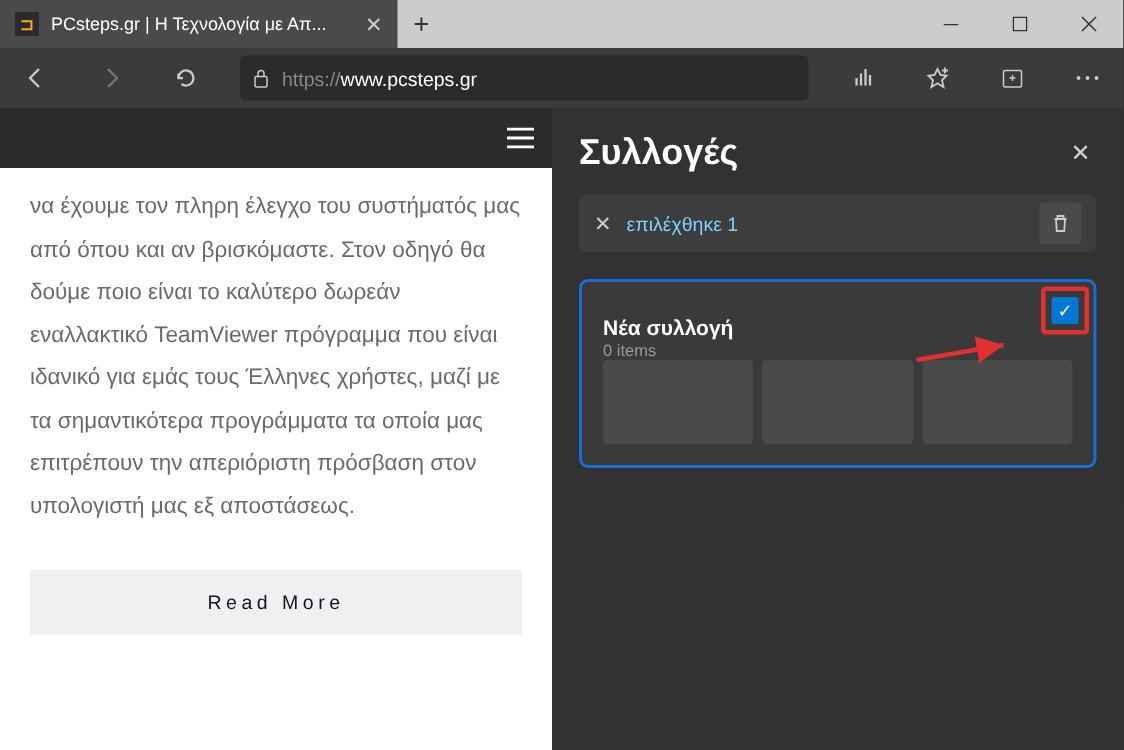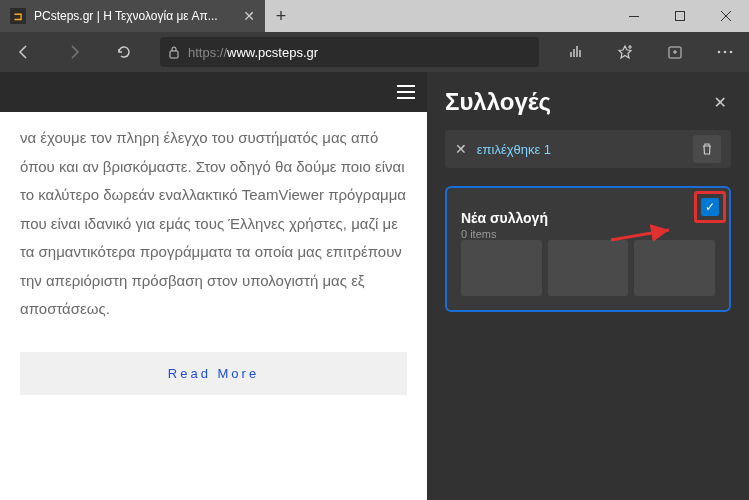--- a/index.html
+++ b/index.html
@@ -16,25 +16,25 @@
 
 .toolbar { height: 40px; background: #3b3b3b; display: flex; align-items: center; padding: 0 6px; gap: 14px; }
 .tbtn { width: 36px; height: 36px; display: flex; align-items: center; justify-content: center; color: #ccc; cursor: pointer; border-radius: 4px; }
 .addrbar { flex: 1; height: 30px; background: #2b2b2b; border-radius: 4px; display: flex; align-items: center; padding: 0 8px; gap: 8px; color: #fff; font-size: 13px; margin: 0 4px; }
 .addrbar .lock { color: #ccc; }
 .addrbar .proto { color: #888; }
 .sync { color: #ccc; font-size: 12px; padding: 0 8px; display: flex; align-items: center; gap: 6px; cursor: pointer; }
 .avatar { width: 22px; height: 22px; border-radius: 50%; background: linear-gradient(135deg, #8b6f47, #5a4a3a); border: 1px solid #666; }
 
 .content { display: flex; height: calc(500px - 72px); }
-.page { width: 427px; background: #fff; overflow: hidden; position: relative; }
+.page { width: 368px; background: #fff; overflow: hidden; position: relative; }
 .page-header { height: 40px; background: #2b2b2b; display: flex; align-items: center; justify-content: flex-end; padding: 0 12px; }
 .hamburger { color: #fff; cursor: pointer; }
 .article { padding: 12px 20px; color: #6a6a6a; font-size: 15px; line-height: 1.9; }
-.readmore { margin: 16px 20px; padding: 14px; background: #f0f0f0; text-align: center; letter-spacing: 3px; font-size: 13px; color: #1d4ed8; cursor: pointer; }
+.readmore { margin: 16px 20px; padding: 14px; background: #f0f0f0; text-align: center; letter-spacing: 3px; font-size: 13px; color: #0f172a; cursor: pointer; }
 
 .panel { flex: 1; background: #323232; padding: 16px 18px; color: #fff; position: relative; }
 .panel-head { display: flex; align-items: center; justify-content: space-between; margin-bottom: 14px; }
 .panel-title { font-size: 24px; font-weight: 600; }
 .panel-close { color: #ccc; font-size: 16px; cursor: pointer; padding: 4px; }
 
 .selbar { background: #3d3d3d; border-radius: 4px; height: 38px; display: flex; align-items: center; padding: 0 10px; gap: 10px; margin-bottom: 18px; }
 .selbar .x { color: #ccc; font-size: 14px; cursor: pointer; }
 .selbar .txt { flex: 1; font-size: 13px; color: #7dd3fc; }
 .selbar .trash { color: #ccc; cursor: pointer; width: 28px; height: 28px; display: flex; align-items: center; justify-content: center; background: #4a4a4a; border-radius: 3px; }

